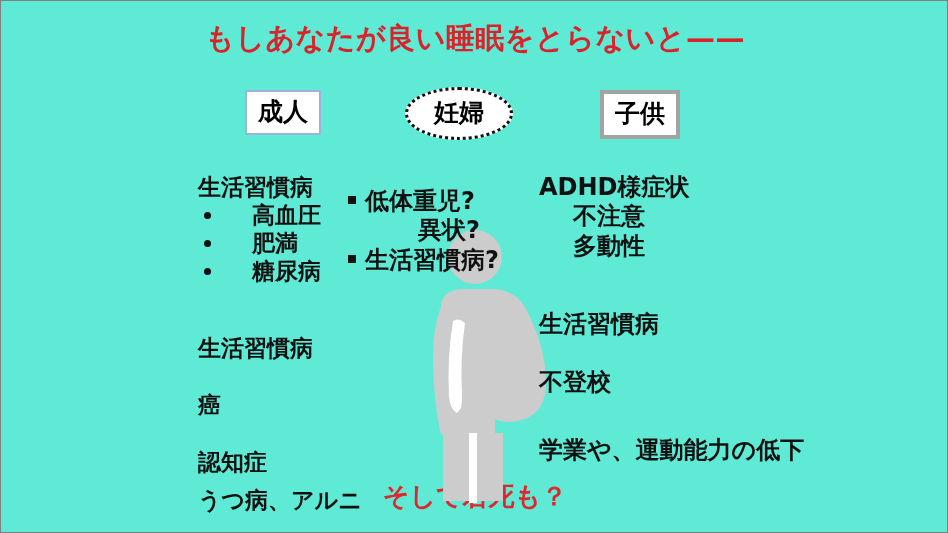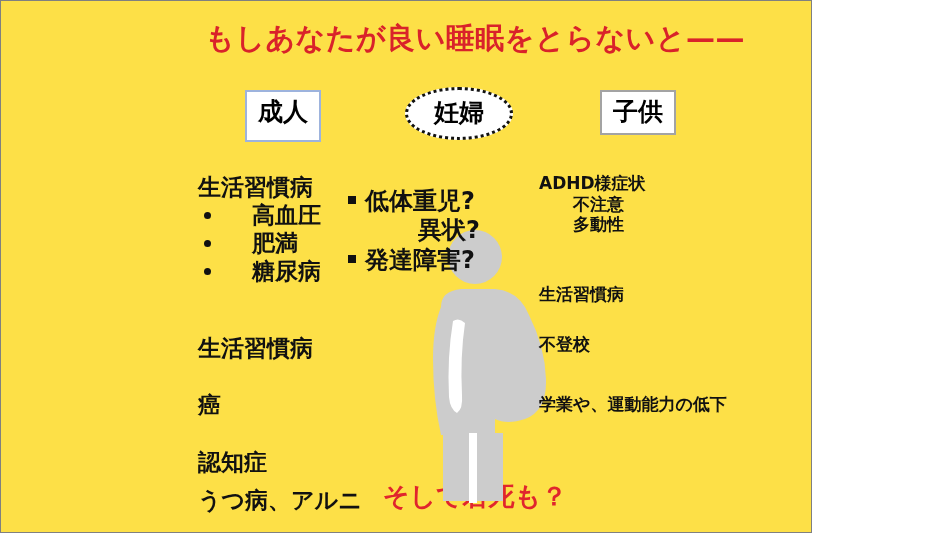--- a/index.html
+++ b/index.html
@@ -6,23 +6,23 @@
     margin: 0;
     padding: 0;
     background: #ffffff;
   }
   body {
     font-family: "DejaVu Sans", "Liberation Sans", sans-serif;
   }
 
   #slide {
     position: relative;
-    width: 812px;
+    width: 948px;
     height: 533px;
-    background: #fde047;
+    background: #5eead4;
     box-sizing: border-box;
     border: 1px solid #808080;
     overflow: hidden;
   }
 
   
   .title {
     position: absolute;
     top: 18px;
     left: 0;
@@ -66,28 +66,28 @@
     font-weight: bold;
     color: #000000;
     background: #ffffff;
     white-space: nowrap;
     text-align: center;
     line-height: 1;
   }
   .chip-adult {
     left: 244px;
     top: 89px;
-    padding: 7px 11px 16px 11px;
+    padding: 7px 11px 9px 11px;
     border: 2px solid #9db3dd;
   }
   .chip-child {
     left: 599px;
     top: 89px;
     padding: 7px 11px 9px 11px;
-    border: 2px solid #a3a3a3;
+    border: 4px solid #a3a3a3;
   }
   .chip-pregnant {
     left: 404px;
     top: 86px;
     width: 94px;
     padding: 10px 4px 12px 4px;
     border: 3px dotted #111111;
     border-radius: 50% / 50%;
   }
 
@@ -96,21 +96,21 @@
     position: absolute;
     z-index: 2;
     color: #111111;
     font-weight: bold;
     line-height: 1.22;
     white-space: nowrap;
   }
 
   .col-left  { left: 197px; top: 143px; width: 200px; font-size: 23px; }
   .col-mid   { left: 347px; top: 186px; width: 185px; font-size: 24px; }
-  .col-right { left: 538px; top: 143px; width: 330px; font-size: 17px; }
+  .col-right { left: 538px; top: 143px; width: 330px; font-size: 24px; }
 
   .line { display: block; margin-top: 29px; }
   .gap  { display: block; height: 20px; }
   .gap-sm { display: block; height: 10px; }
 
   
   .bullet-dot {
     display: block;
     position: relative;
     padding-left: 54px;
@@ -226,21 +226,21 @@
     <span class="line">認知症</span>
 
     <span class="gap-sm"></span>
 
     <span class="clipped">うつ病、アルニ</span>
   </div>
 
   <div class="col col-mid">
     <span class="bullet-sq">低体重児?</span>
     <span class="sub-cont">異状?</span>
-    <span class="bullet-sq">発達障害?</span>
+    <span class="bullet-sq">生活習慣病?</span>
   </div>
 
   <div class="col col-right">
     <span class="line">ADHD様症状</span>
     <span class="indent">不注意</span>
     <span class="indent">多動性</span>
 
     <span class="gap"></span>
 
     <span class="line">生活習慣病</span>

